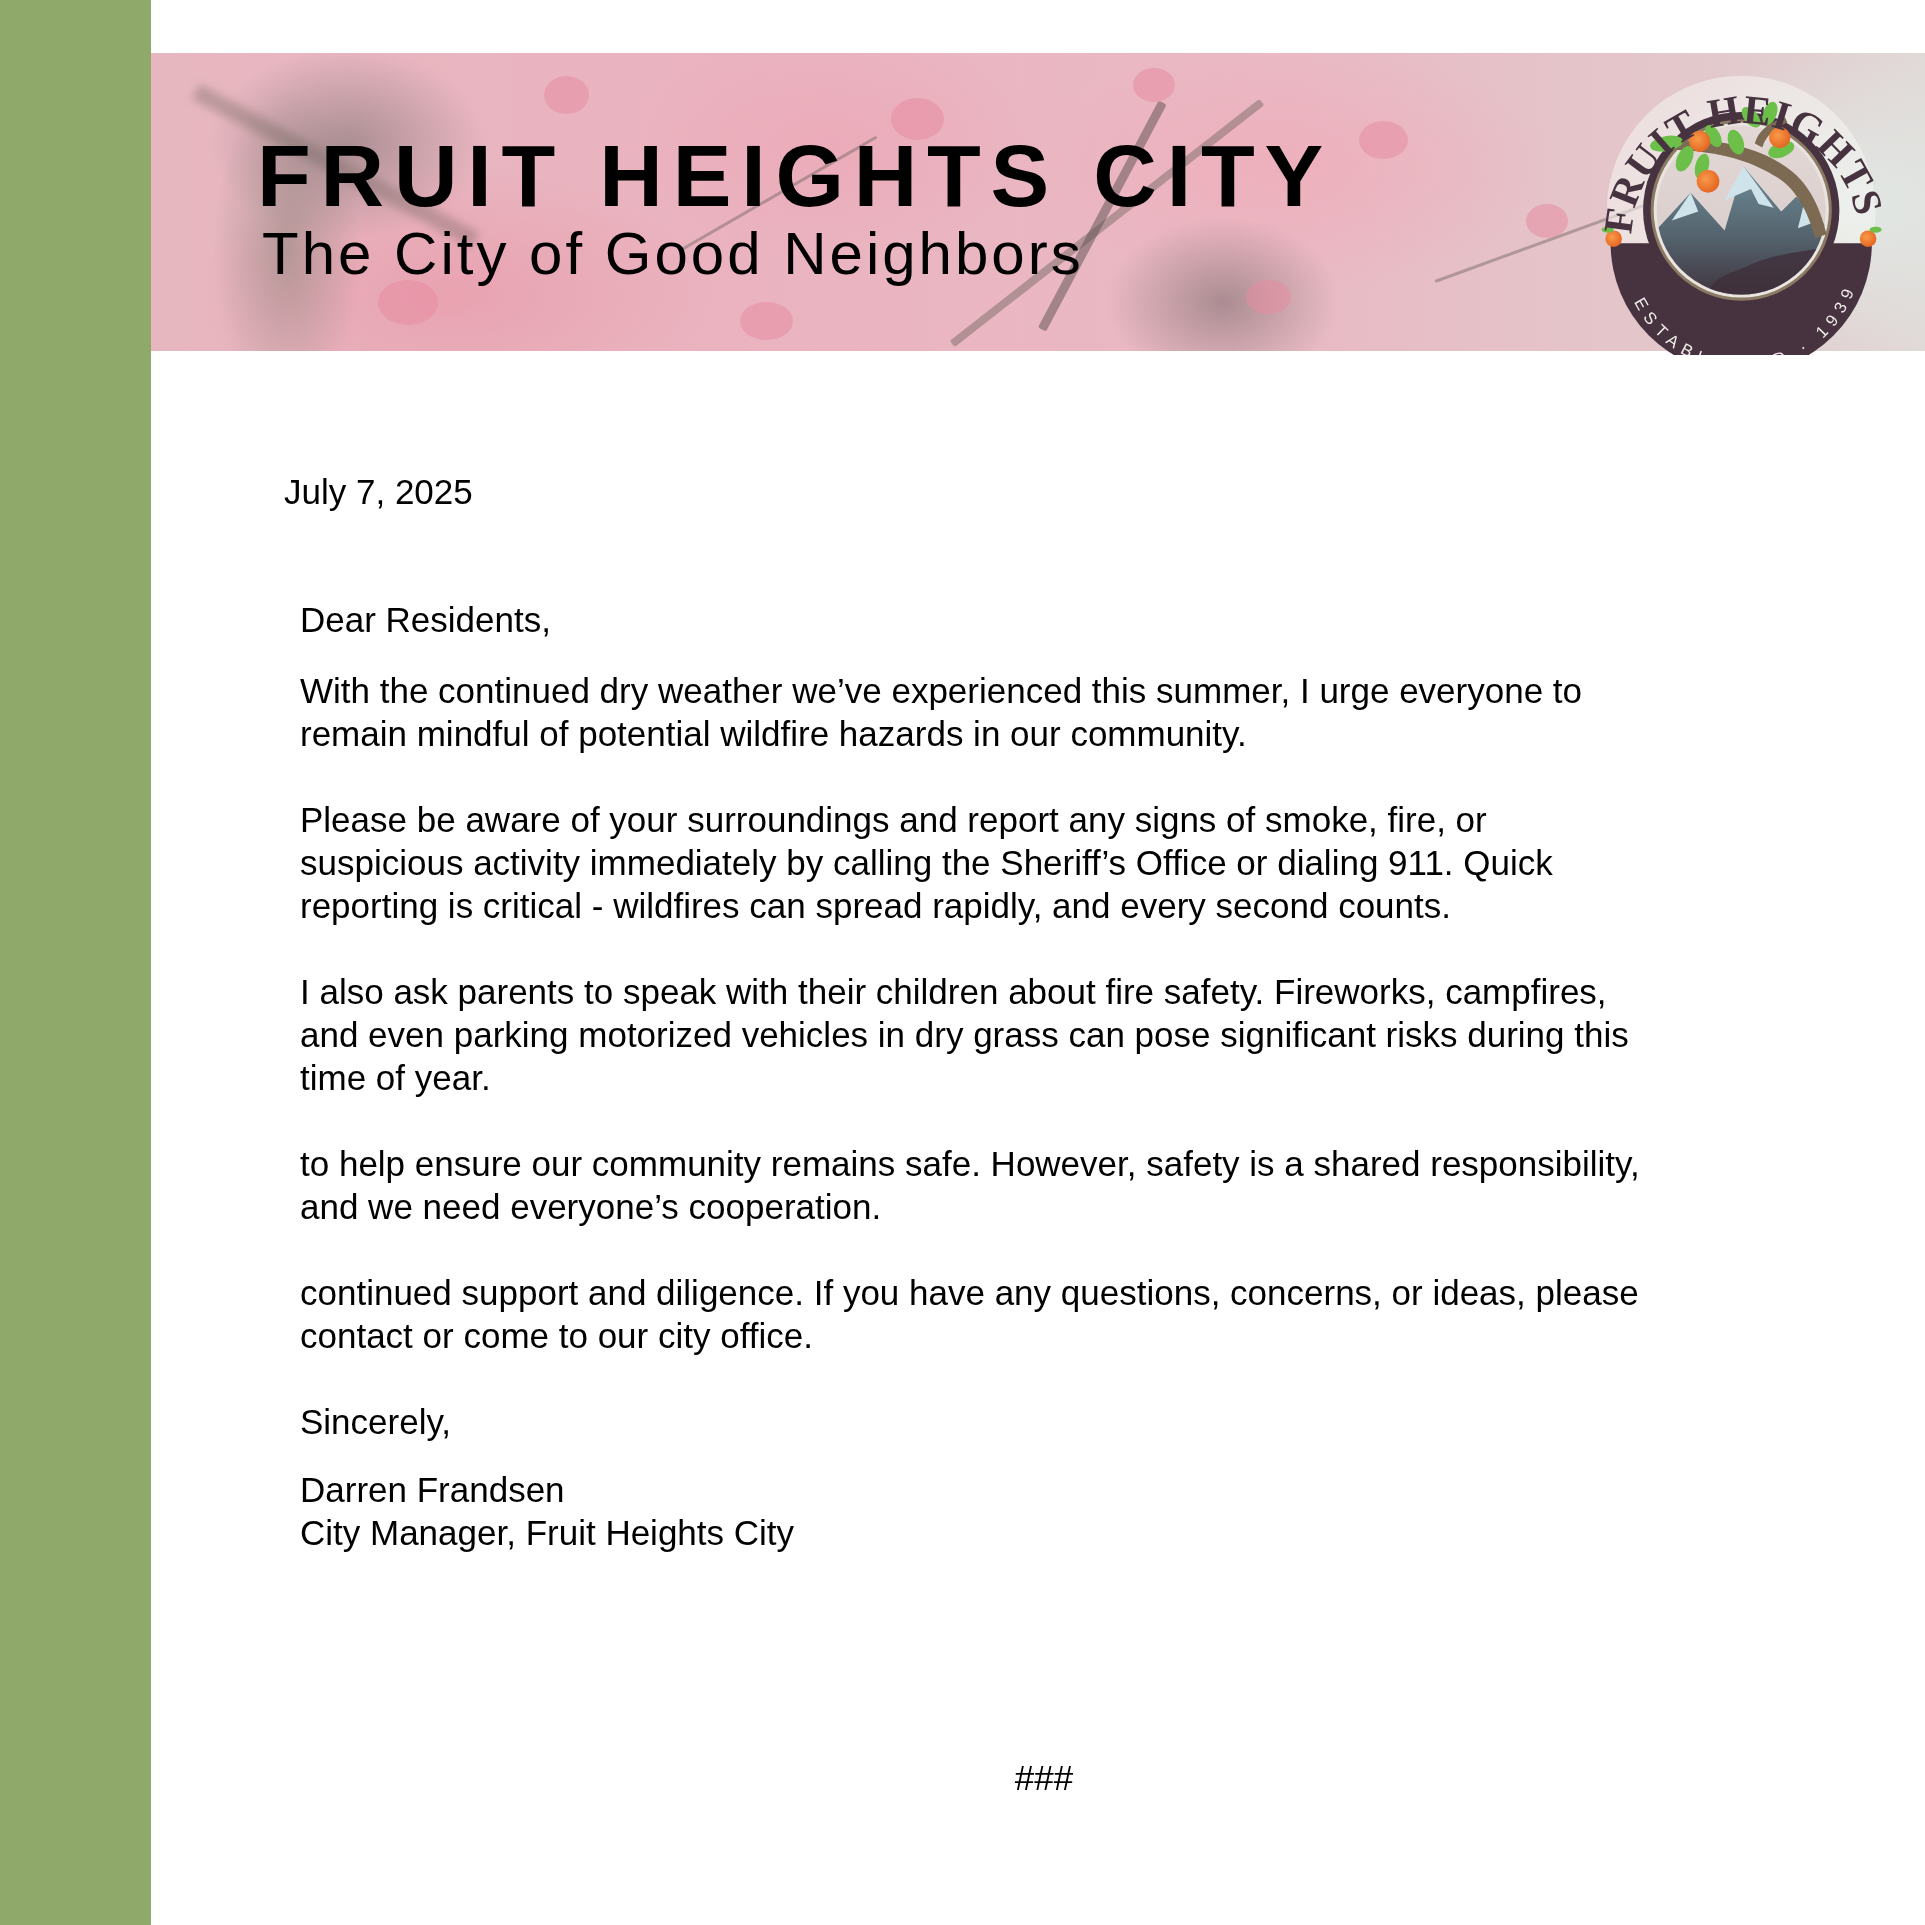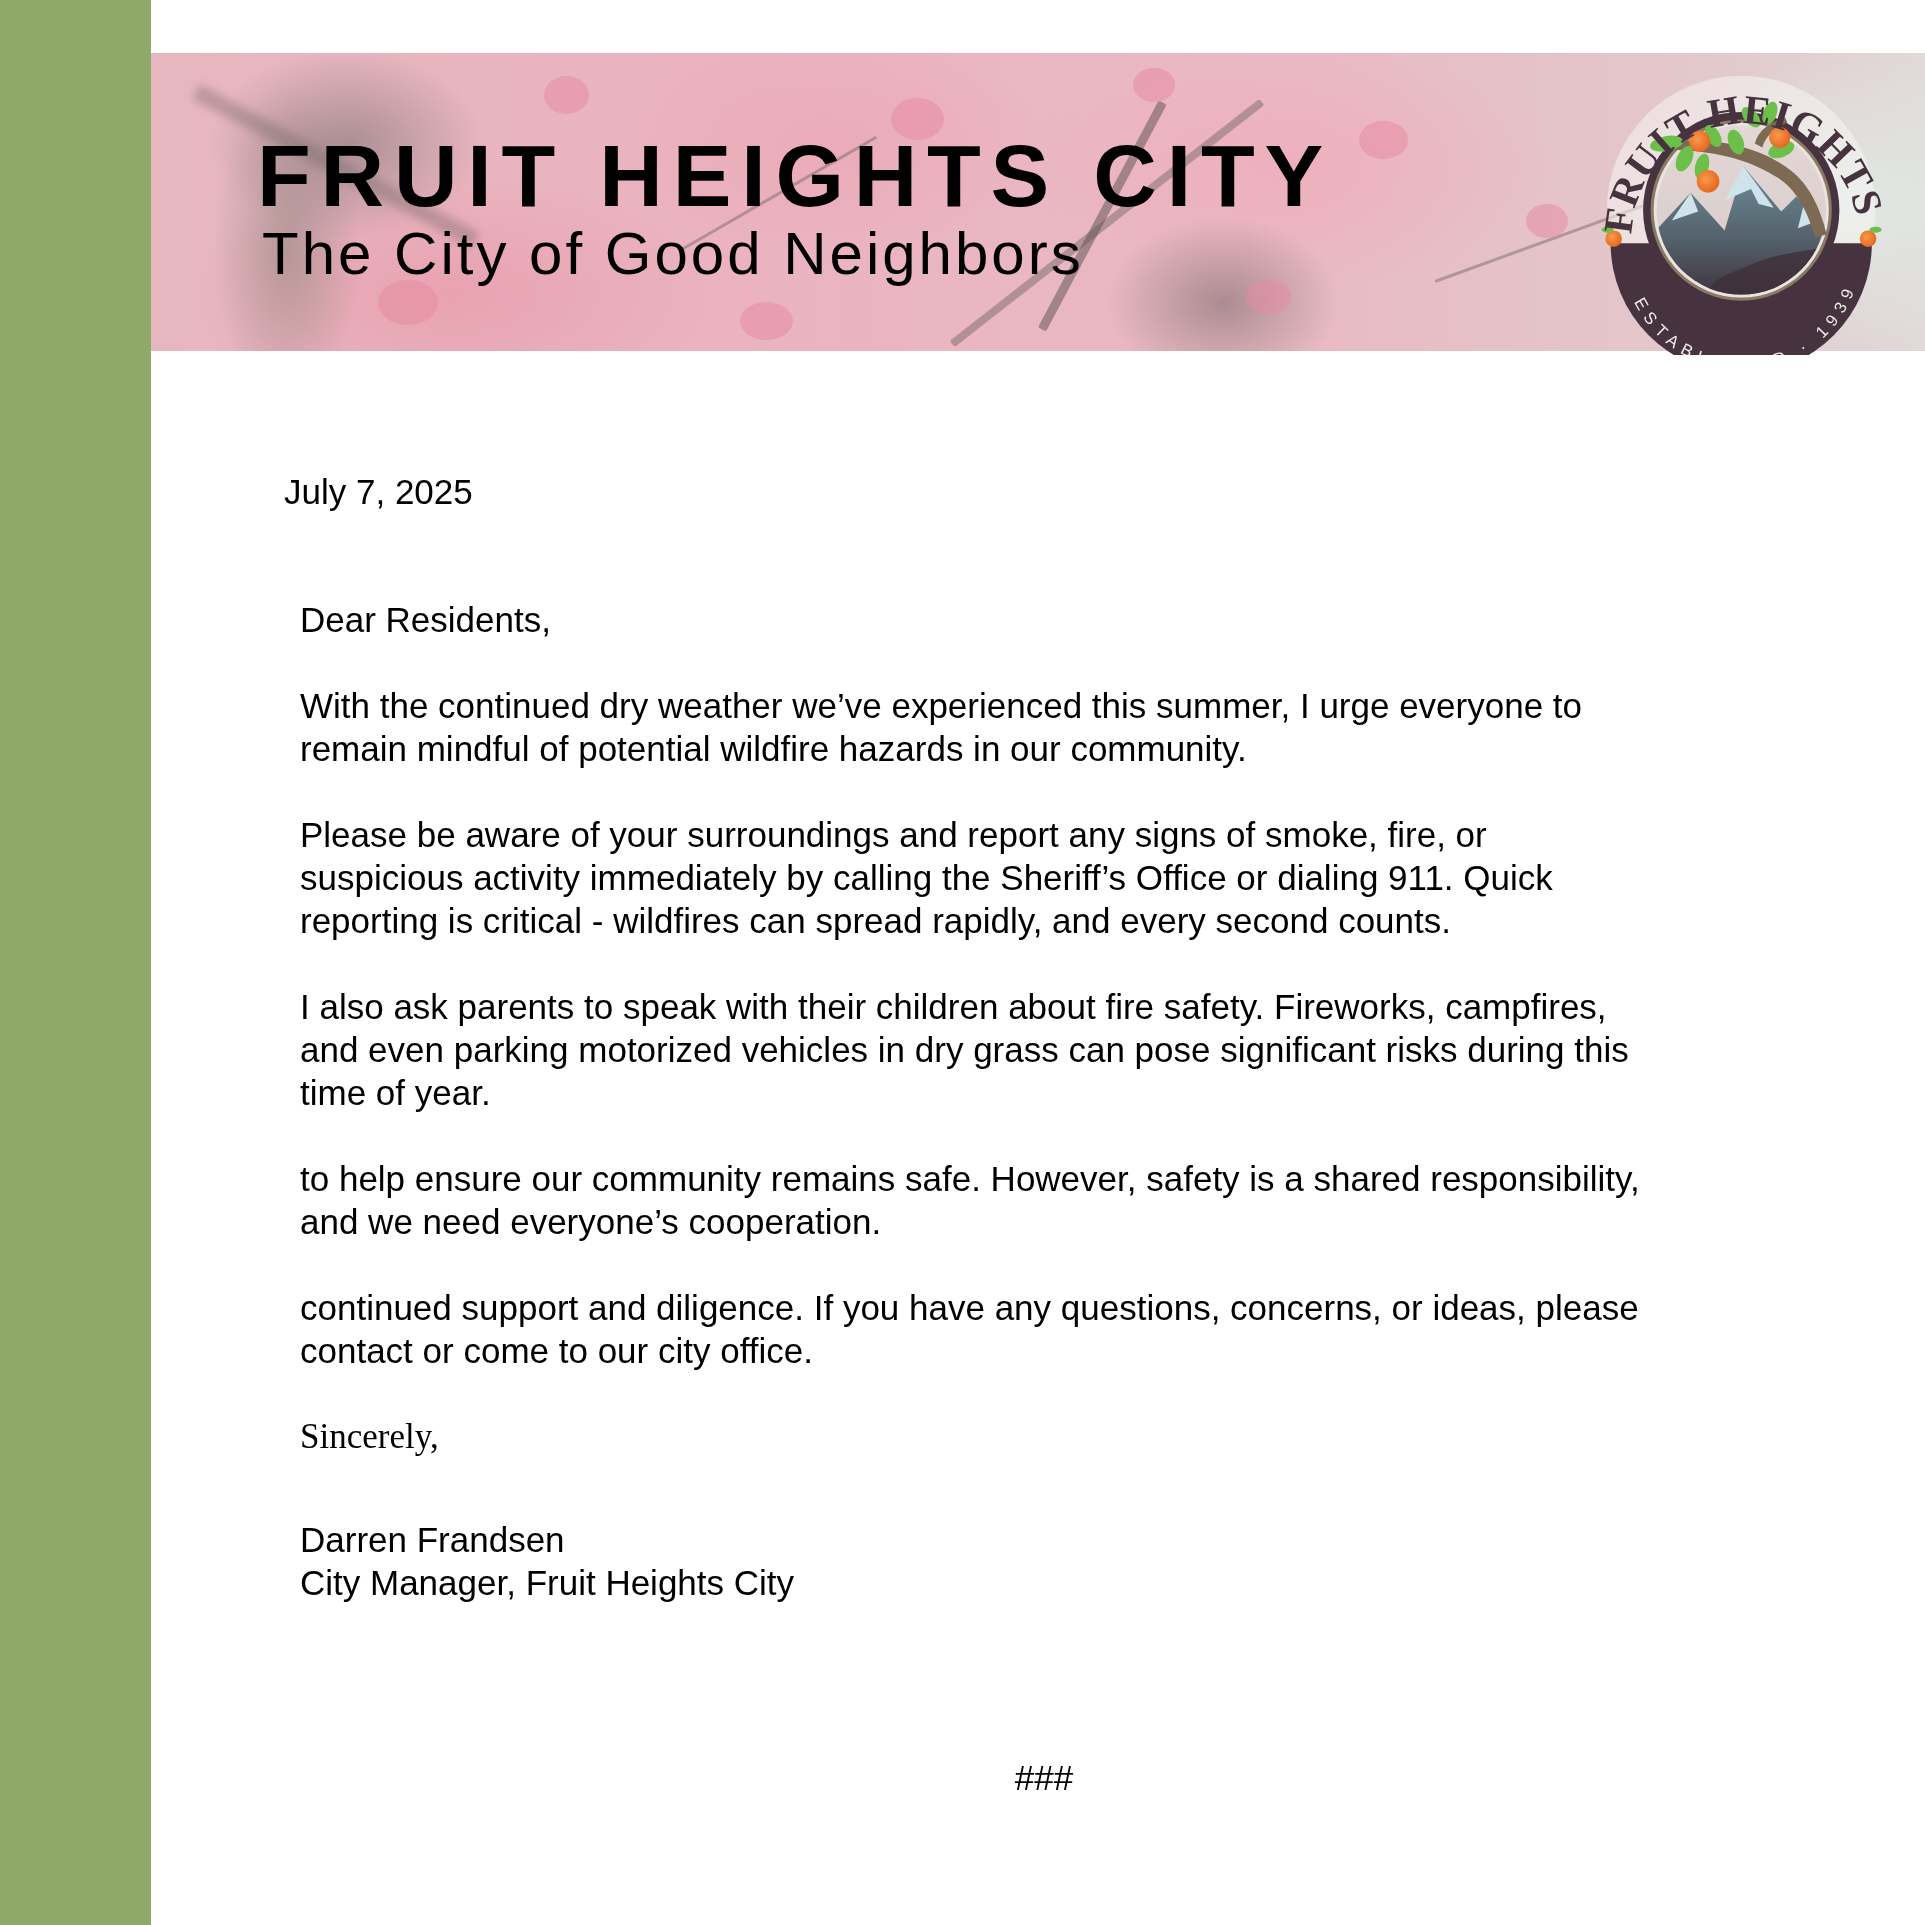--- a/index.html
+++ b/index.html
@@ -55,22 +55,22 @@
   .date {
     position: absolute; left: 284px; top: 470px;
     font-size: 35px; line-height: 43px; white-space: nowrap;
   }
   .body-text {
     position: absolute; left: 300px; top: 598px;
     font-size: 35px; line-height: 43px;
   }
   .body-text .line { white-space: nowrap; height: 43px; }
   .para { margin-bottom: 43px; }
-  .salutation { margin-bottom: 43px; }
-  .closing { margin-bottom: 60px; font-family: Liberation Serif, serif; }
+  .salutation { margin-bottom: 28px; }
+  .closing { margin-bottom: 25px; }
   .end-mark {
     position: absolute; left: 0; width: 1926px; top: 1756px;
     text-align: center; font-size: 35px; line-height: 43px;
     padding-left: 162px; box-sizing: border-box;
   }
 </style>
 </head>
 <body>
 
 <div class="side-bar"></div>

